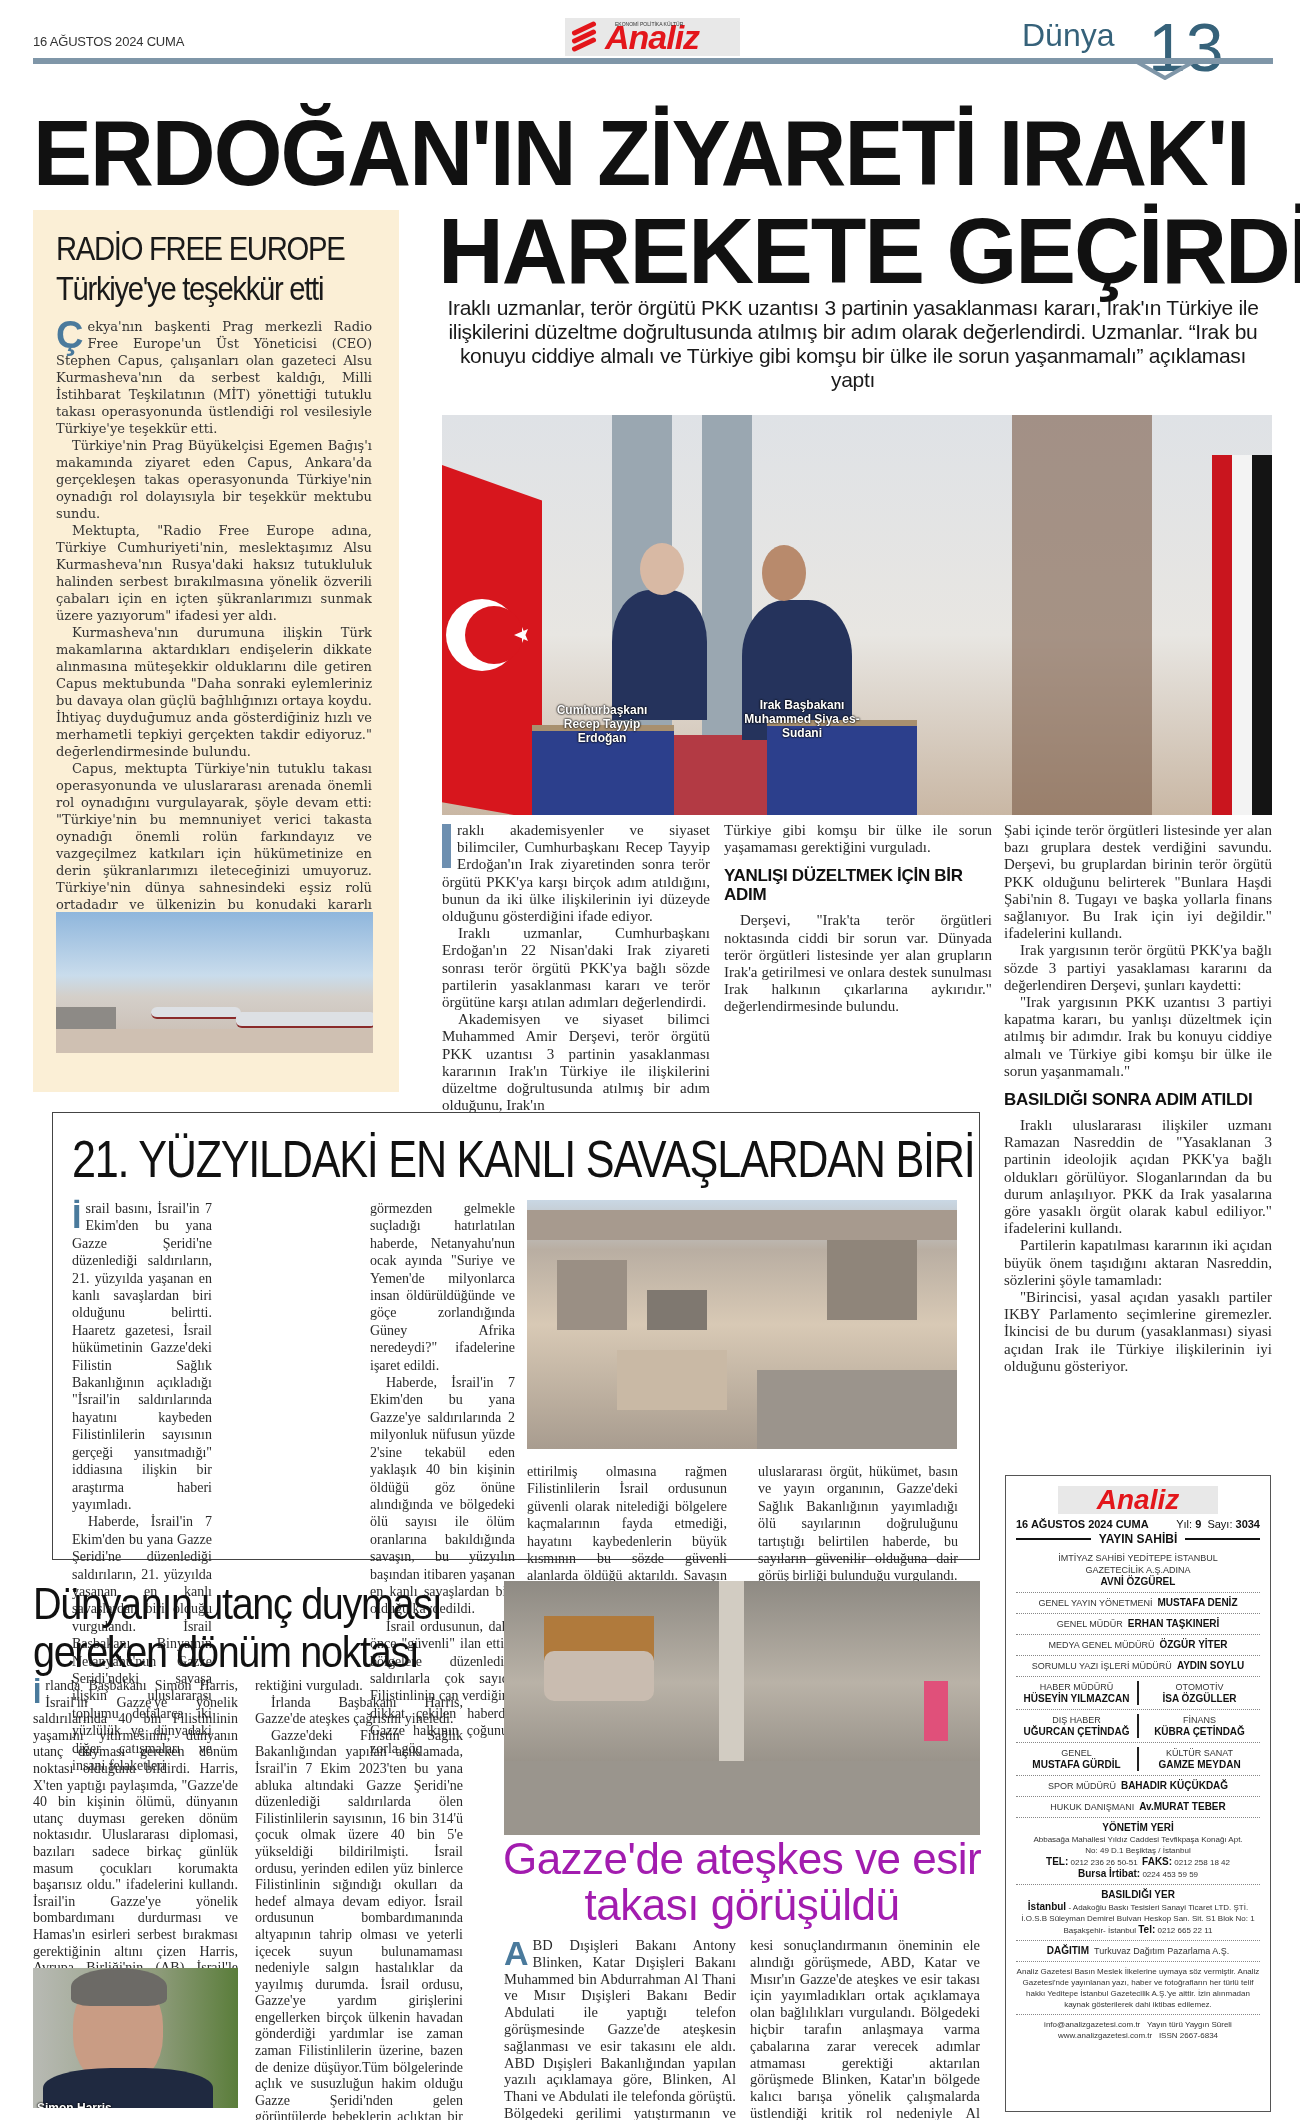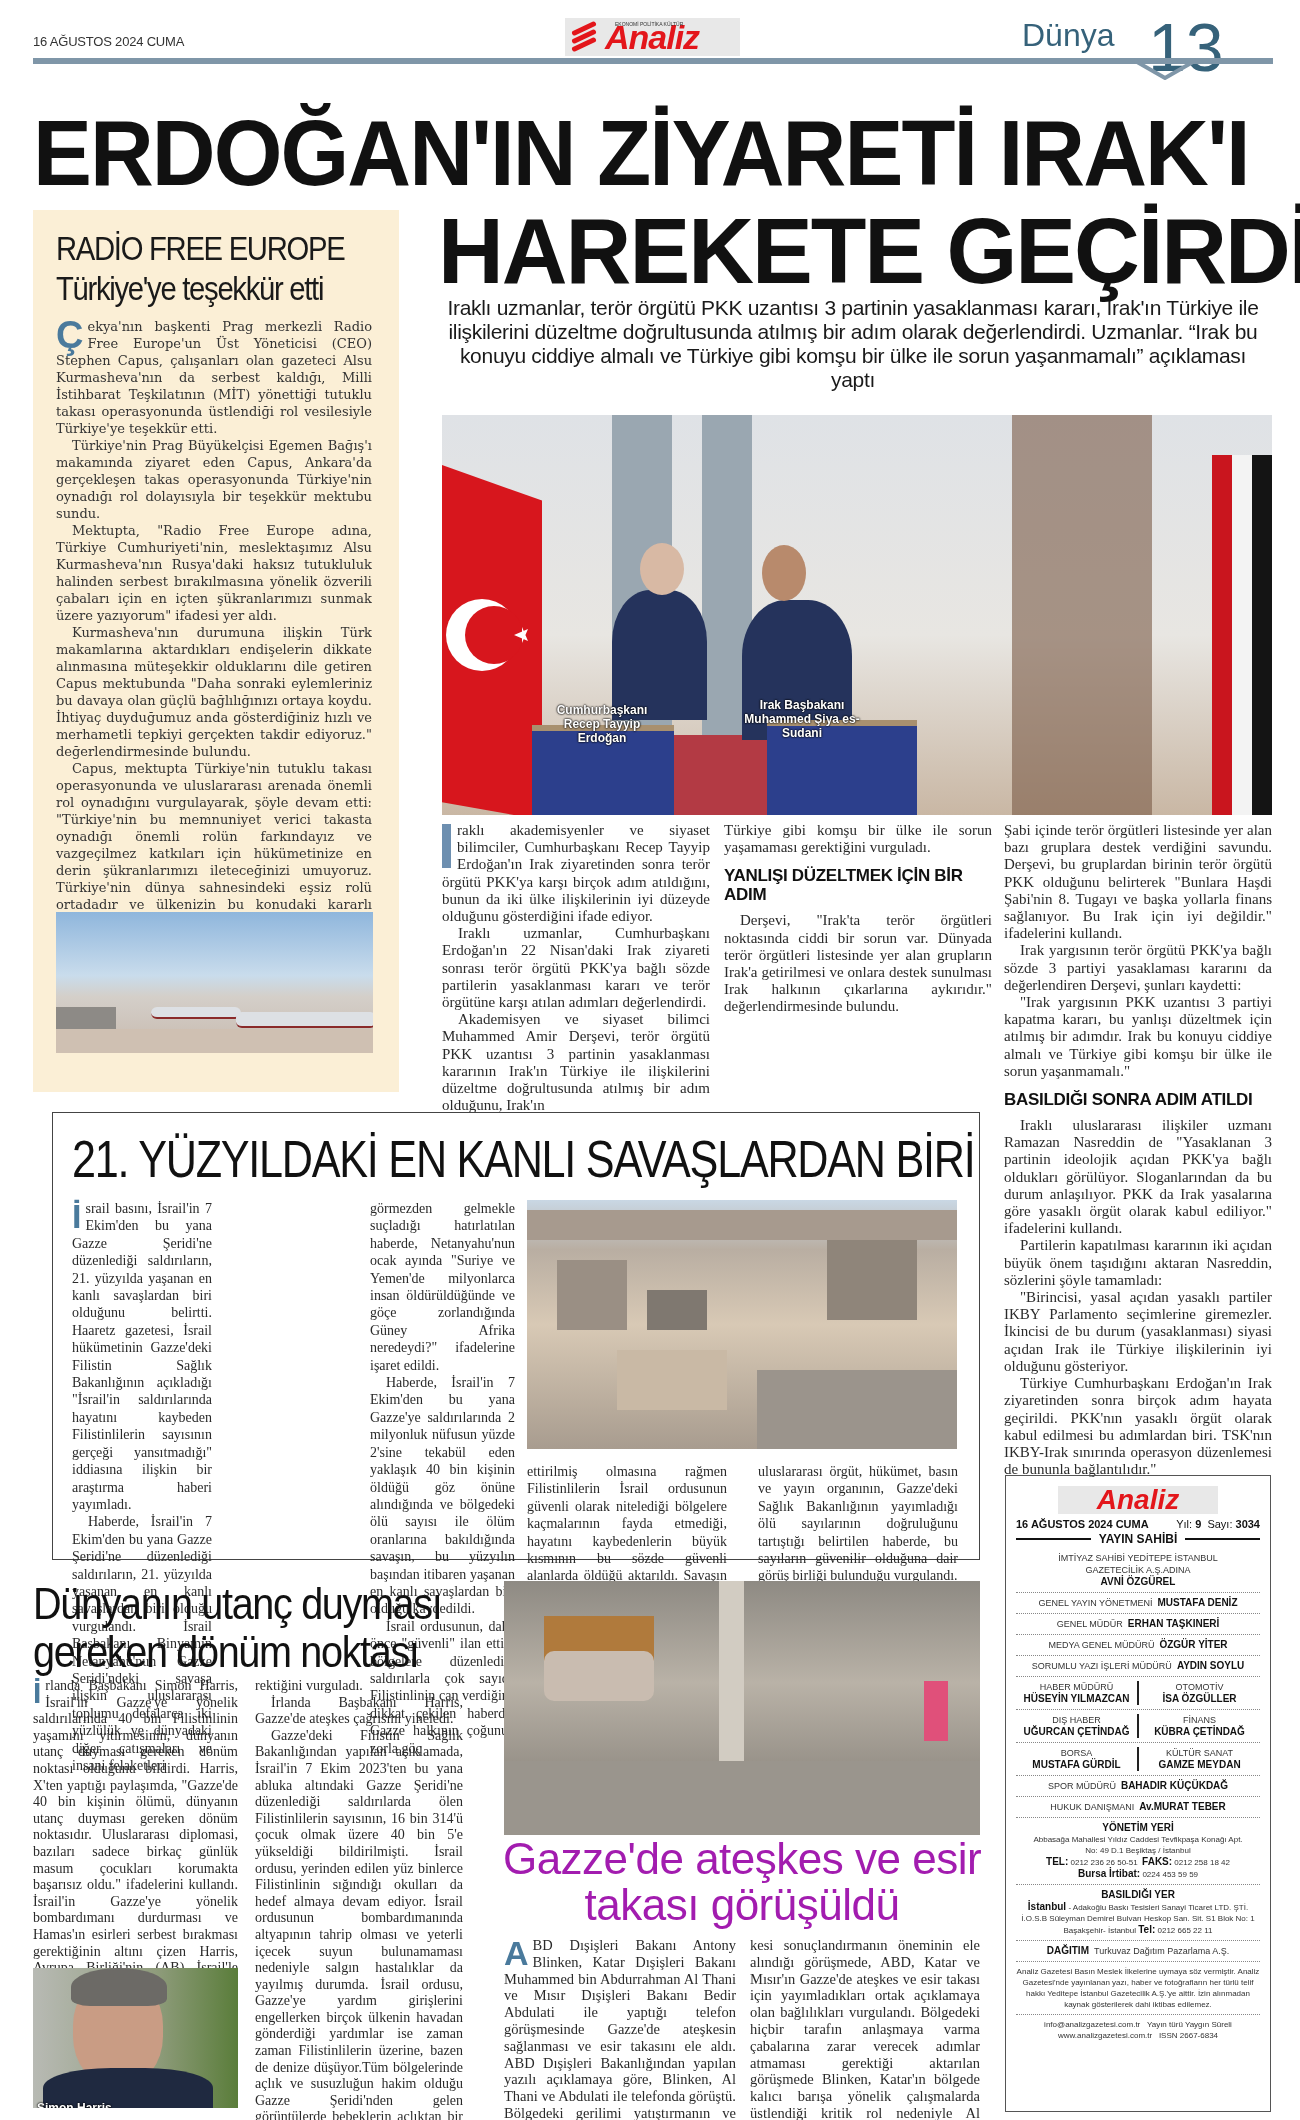--- a/index.html
+++ b/index.html
@@ -164,21 +164,20 @@
   <p>Derşevi, "Irak'ta terör örgütleri noktasında ciddi bir sorun var. Dünyada terör örgütleri listesinde yer alan grupların Irak'a getirilmesi ve onlara destek sunulması Irak halkının çıkarlarına aykırıdır." değerlendirmesinde bulundu.</p>
 </div>
 <div class="col" style="left:1004px;top:822px;width:268px;">
   <p class="first">Şabi içinde terör örgütleri listesinde yer alan bazı gruplara destek verdiğini savundu. Derşevi, bu gruplardan birinin terör örgütü PKK olduğunu belirterek "Bunlara Haşdi Şabi'nin 8. Tugayı ve başka yollarla finans sağlanıyor. Bu Irak için iyi değildir." ifadelerini kullandı.</p>
   <p>Irak yargısının terör örgütü PKK'ya bağlı sözde 3 partiyi yasaklaması kararını da değerlendiren Derşevi, şunları kaydetti:</p>
   <p>"Irak yargısının PKK uzantısı 3 partiyi kapatma kararı, bu yanlışı düzeltmek için atılmış bir adımdır. Irak bu konuyu ciddiye almalı ve Türkiye gibi komşu bir ülke ile sorun yaşanmamalı."</p>
   <div class="subhead">BASILDIĞI SONRA ADIM ATILDI</div>
   <p>Iraklı uluslararası ilişkiler uzmanı Ramazan Nasreddin de "Yasaklanan 3 partinin ideolojik açıdan PKK'ya bağlı oldukları görülüyor. Sloganlarından da bu durum anlaşılıyor. PKK da Irak yasalarına göre yasaklı örgüt olarak kabul ediliyor." ifadelerini kullandı.</p>
   <p>Partilerin kapatılması kararının iki açıdan büyük önem taşıdığını aktaran Nasreddin, sözlerini şöyle tamamladı:</p>
   <p>"Birincisi, yasal açıdan yasaklı partiler IKBY Parlamento seçimlerine giremezler. İkincisi de bu durum (yasaklanması) siyasi açıdan Irak ile Türkiye ilişkilerinin iyi olduğunu gösteriyor.</p>
-  <p>Türkiye Cumhurbaşkanı Erdoğan'ın Irak ziyaretinden sonra birçok adım hayata geçirildi. PKK'nın yasaklı örgüt olarak kabul edilmesi bu adımlardan biri. TSK'nın IKBY-Irak sınırında operasyon düzenlemesi de bununla bağlantılıdır."</p>
 </div>
 
 <div class="abs" id="gaza-box"></div>
 <div class="abs" id="gaza-title">21. YÜZYILDAKİ EN KANLI SAVAŞLARDAN BİRİ</div>
 <div class="col" style="left:72px;top:1200px;width:140px;font-size:14px;line-height:17.4px;">
   <p class="first"><span class="dropcap" style="font-size:34px;line-height:30px;">İ</span><span>srail basını, İsrail'in 7 Ekim'den bu yana Gazze Şeridi'ne düzenlediği saldırıların, 21. yüzyılda yaşanan en kanlı savaşlardan biri olduğunu belirtti. Haaretz gazetesi, İsrail hükümetinin Gazze'deki Filistin Sağlık Bakanlığının açıkladığı "İsrail'in saldırılarında hayatını kaybeden Filistinlilerin sayısının gerçeği yansıtmadığı" iddiasına ilişkin bir araştırma haberi yayımladı.</span></p>
   <p>Haberde, İsrail'in 7 Ekim'den bu yana Gazze Şeridi'ne düzenlediği saldırıların, 21. yüzyılda yaşanan en kanlı savaşlardan biri olduğu vurgulandı. İsrail Başbakanı Binyamin Netanyahu'nun Gazze Şeridi'ndeki savaşa ilişkin uluslararası toplumu defalarca iki yüzlülük ve dünyadaki diğer çatışmaları ve insani felaketleri</p>
 </div>
 <div class="col" style="left:213px;top:1200px;width:2px;"></div>
 <div class="col" style="left:370px;top:1200px;width:145px;font-size:14px;line-height:17.4px;">
@@ -257,21 +256,21 @@
   <div class="row"><span>SORUMLU YAZI İŞLERİ MÜDÜRÜ</span> &nbsp;<b>AYDIN SOYLU</b></div>
   <div class="row split">
     <div><div>HABER MÜDÜRÜ</div><b>HÜSEYİN YILMAZCAN</b></div>
     <div><div>OTOMOTİV</div><b>İSA ÖZGÜLLER</b></div>
   </div>
   <div class="row split">
     <div><div>DIŞ HABER</div><b>UĞURCAN ÇETİNDAĞ</b></div>
     <div><div>FİNANS</div><b>KÜBRA ÇETİNDAĞ</b></div>
   </div>
   <div class="row split">
-    <div><div>BORSA</div><b>MUSTAFA GÜRDİL</b></div>
+    <div><div>GENEL</div><b>MUSTAFA GÜRDİL</b></div>
     <div><div>KÜLTÜR SANAT</div><b>GAMZE MEYDAN</b></div>
   </div>
   <div class="row"><span>SPOR MÜDÜRÜ</span> &nbsp;<b>BAHADIR KÜÇÜKDAĞ</b></div>
   <div class="row"><span>HUKUK DANIŞMANI</span> &nbsp;<b>Av.MURAT TEBER</b></div>
   <div class="row small">
     <b>YÖNETİM YERİ</b>
     <div>Abbasağa Mahallesi Yıldız Caddesi Tevfikpaşa Konağı Apt.</div>
     <div>No: 49 D.1 Beşiktaş / İstanbul</div>
     <div><b>TEL:</b> <span>0212 236 26 50-51</span> &nbsp;<b>FAKS:</b> <span>0212 258 18 42</span></div>
     <div><b>Bursa İrtibat:</b> <span>0224 453 59 59</span></div>

